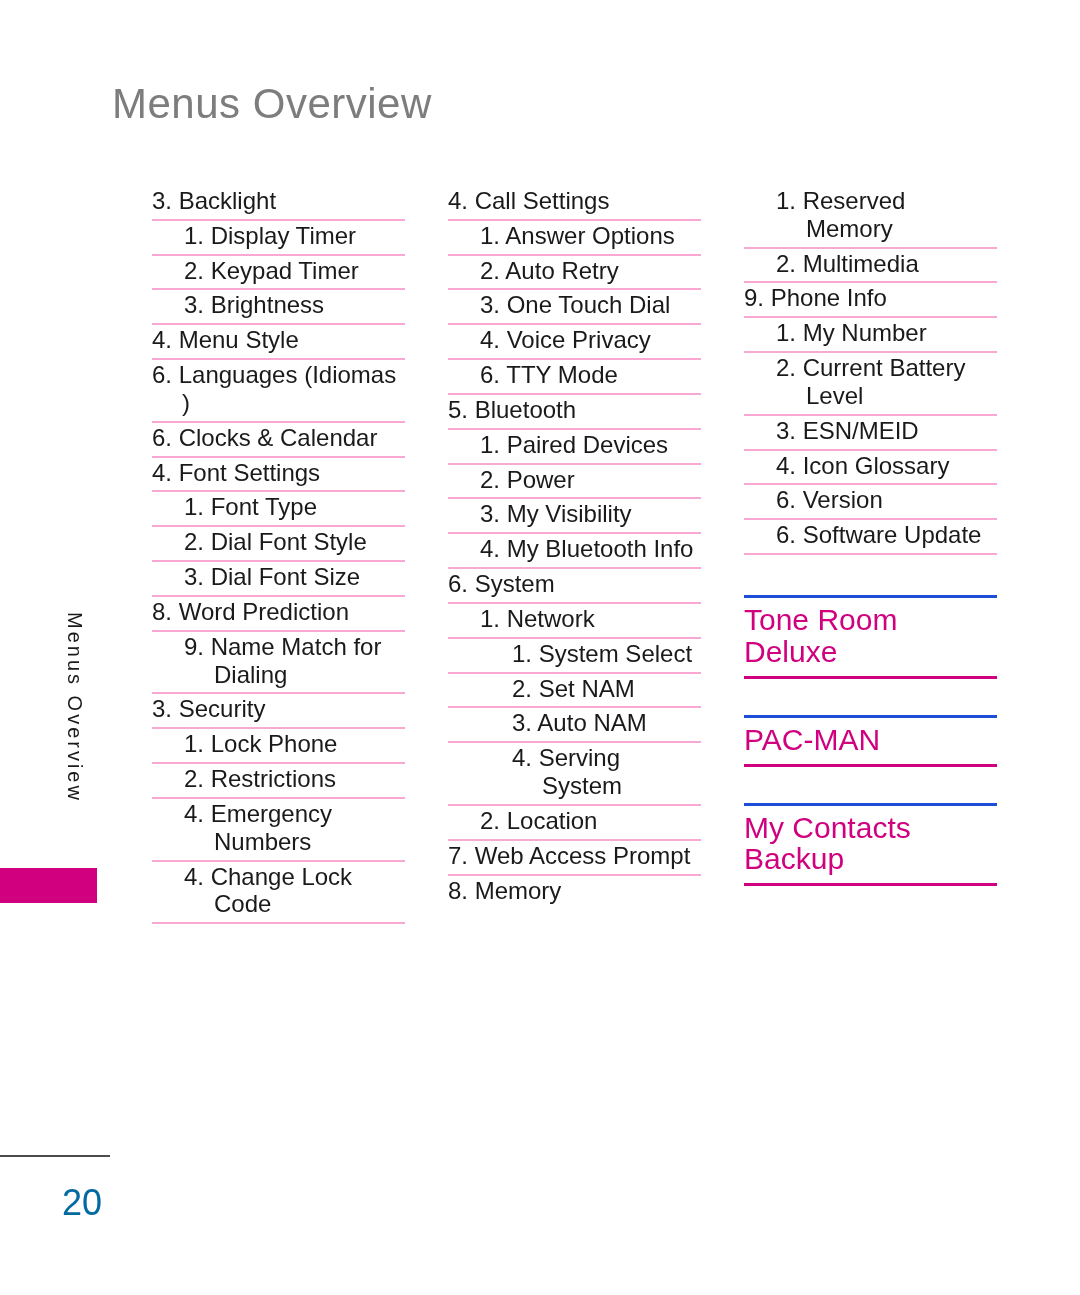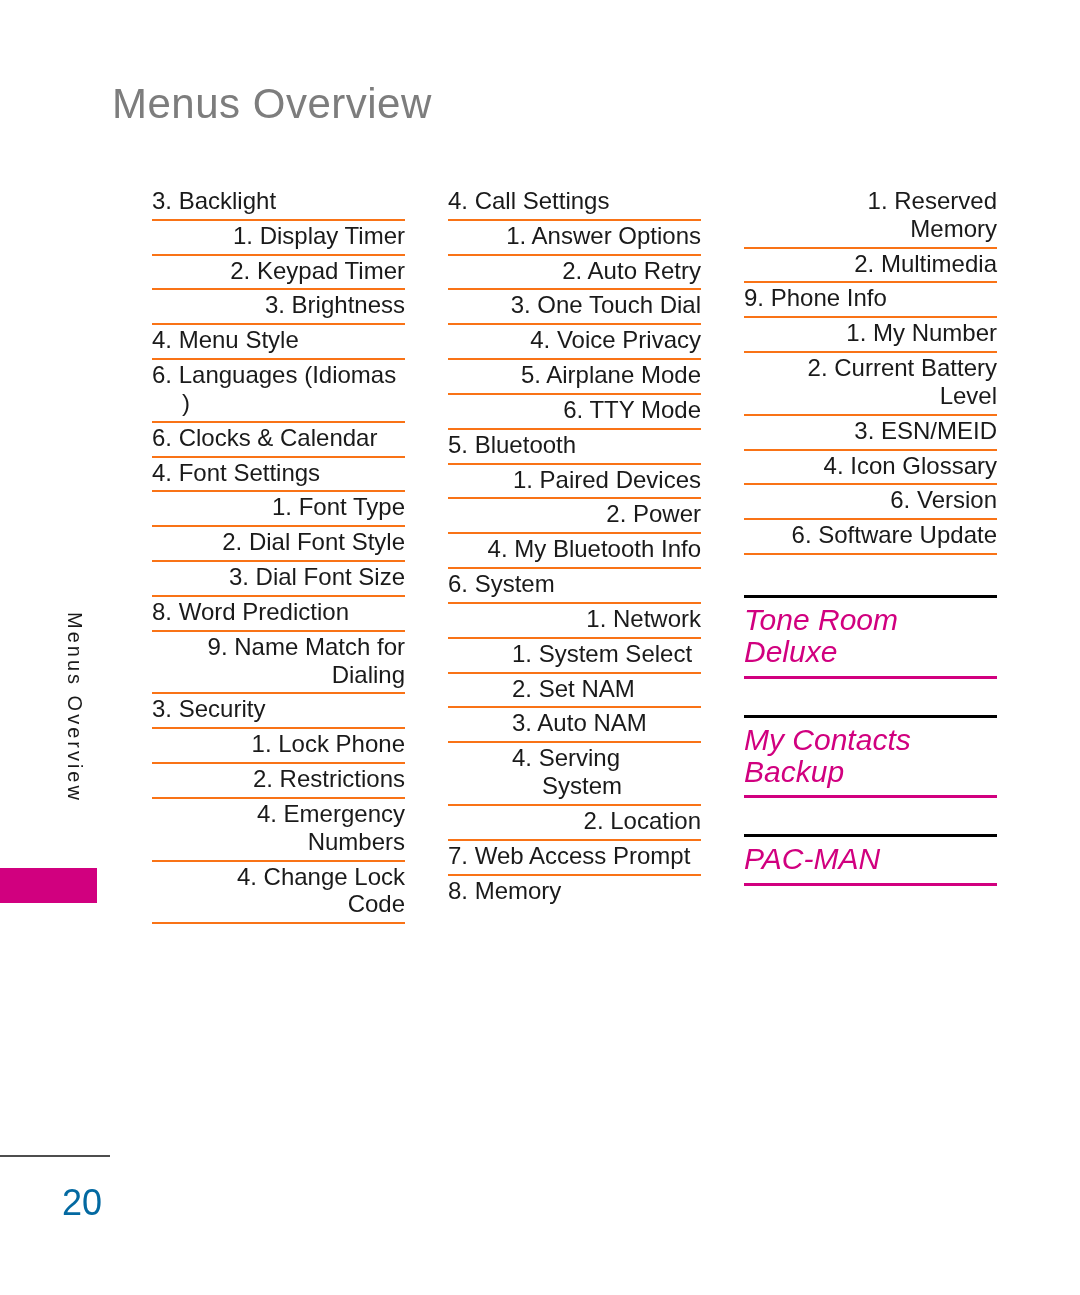--- a/index.html
+++ b/index.html
@@ -72,53 +72,52 @@
     top: 186px;
   }
   #col-1 { left: 152px; width: 253px; }
   #col-2 { left: 448px; width: 253px; }
   #col-3 { left: 744px; width: 253px; }
 
   
   .menu-row {
     position: relative;
     box-sizing: border-box;
-    border-bottom: 2px solid #f97316;
+    border-bottom: 2px solid #f9a8d4;
     padding: 1px 0 4px 0;
     font-size: 24px;
     line-height: 1.16;
     color: #1a1a1a;
   }
   .menu-row .row-inner {
     display: block;
     padding-left: 0;
     text-indent: -30px;
     margin-left: 30px;
     white-space: normal;
   }
   
   .lvl-1 .row-inner { margin-left: 30px; }
-  .lvl-2 { padding-left: 32px; text-align: right; }
+  .lvl-2 { padding-left: 32px; }
   .lvl-3 { padding-left: 64px; }
 
   
   .no-rule { border-bottom: none; }
 
   
   .feature-block {
     position: relative;
     box-sizing: border-box;
-    border-top: 3px solid #000000;
+    border-top: 3px solid #1d4ed8;
     border-bottom: 3px solid #d1007f;
     padding: 6px 0 8px 0;
     margin-top: 40px;
     color: #d1007f;
     font-size: 30px;
     line-height: 1.06;
-    font-style: italic;
   }
   .feature-block.tight { margin-top: 36px; }
 </style>
 </head>
 <body>
 
 <div id="page-title">Menus Overview</div>
 
 <div id="side-label">Menus Overview</div>
 
@@ -190,33 +189,33 @@
     <div class="menu-row lvl-2">
       <span class="row-inner">2. Auto Retry</span>
     </div>
     <div class="menu-row lvl-2">
       <span class="row-inner">3. One Touch Dial</span>
     </div>
     <div class="menu-row lvl-2">
       <span class="row-inner">4. Voice Privacy</span>
     </div>
     <div class="menu-row lvl-2">
-      <span class="row-inner">5. Airplane Mode</span>
-    </div>
-    <div class="menu-row lvl-2">
       <span class="row-inner">6. TTY Mode</span>
     </div>
     <div class="menu-row lvl-1">
       <span class="row-inner">5. Bluetooth</span>
     </div>
     <div class="menu-row lvl-2">
       <span class="row-inner">1. Paired Devices</span>
     </div>
     <div class="menu-row lvl-2">
       <span class="row-inner">2. Power</span>
+    </div>
+    <div class="menu-row lvl-2">
+      <span class="row-inner">3. My Visibility</span>
     </div>
     <div class="menu-row lvl-2">
       <span class="row-inner">4. My Bluetooth Info</span>
     </div>
     <div class="menu-row lvl-1">
       <span class="row-inner">6. System</span>
     </div>
     <div class="menu-row lvl-2">
       <span class="row-inner">1. Network</span>
     </div>
@@ -264,18 +263,18 @@
     <div class="menu-row lvl-2">
       <span class="row-inner">4. Icon Glossary</span>
     </div>
     <div class="menu-row lvl-2">
       <span class="row-inner">6. Version</span>
     </div>
     <div class="menu-row lvl-2">
       <span class="row-inner">6. Software Update</span>
     </div>
     <div class="feature-block"><span>Tone Room Deluxe</span></div>
+    <div class="feature-block tight"><span>PAC-MAN</span></div>
     <div class="feature-block tight"><span>My Contacts Backup</span></div>
-    <div class="feature-block tight"><span>PAC-MAN</span></div>
   </div>
 
 <div id="footer-rule"></div>
 <div id="page-number">20</div>
 
 </body></html>

